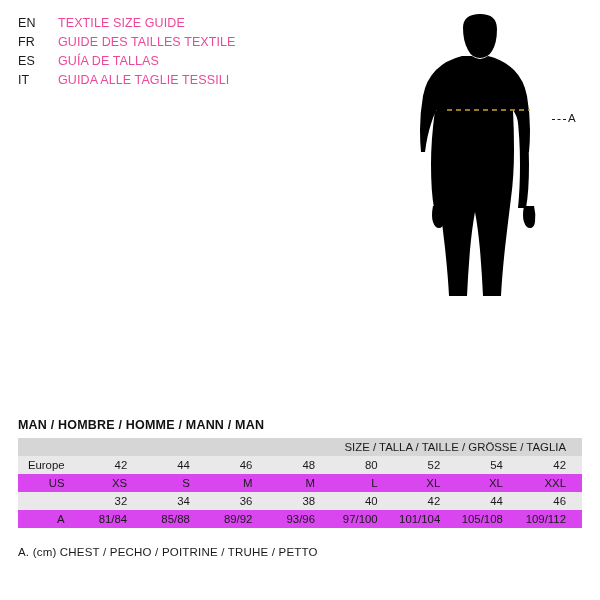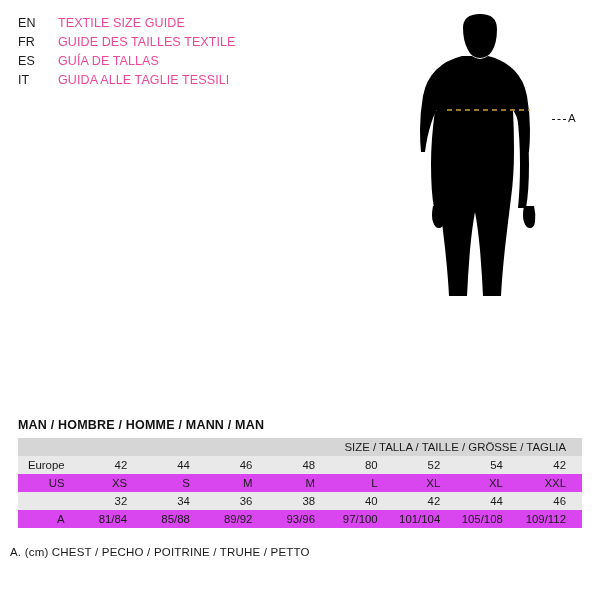--- a/index.html
+++ b/index.html
@@ -128,21 +128,21 @@
   td.label-cell {
     padding-left: 2px;
     width: 88px;
   }
   td.val-cell {
     width: 68px;
     text-align: left;
   }
   .footnote {
     position: absolute;
-    left: 10px;
+    left: 18px;
     top: 546px;
     font-size: 11.5px;
     letter-spacing: 0.2px;
     color: #1a1a1a;
   }
 </style>
 </head>
 <body>
 
 <div class="page">

